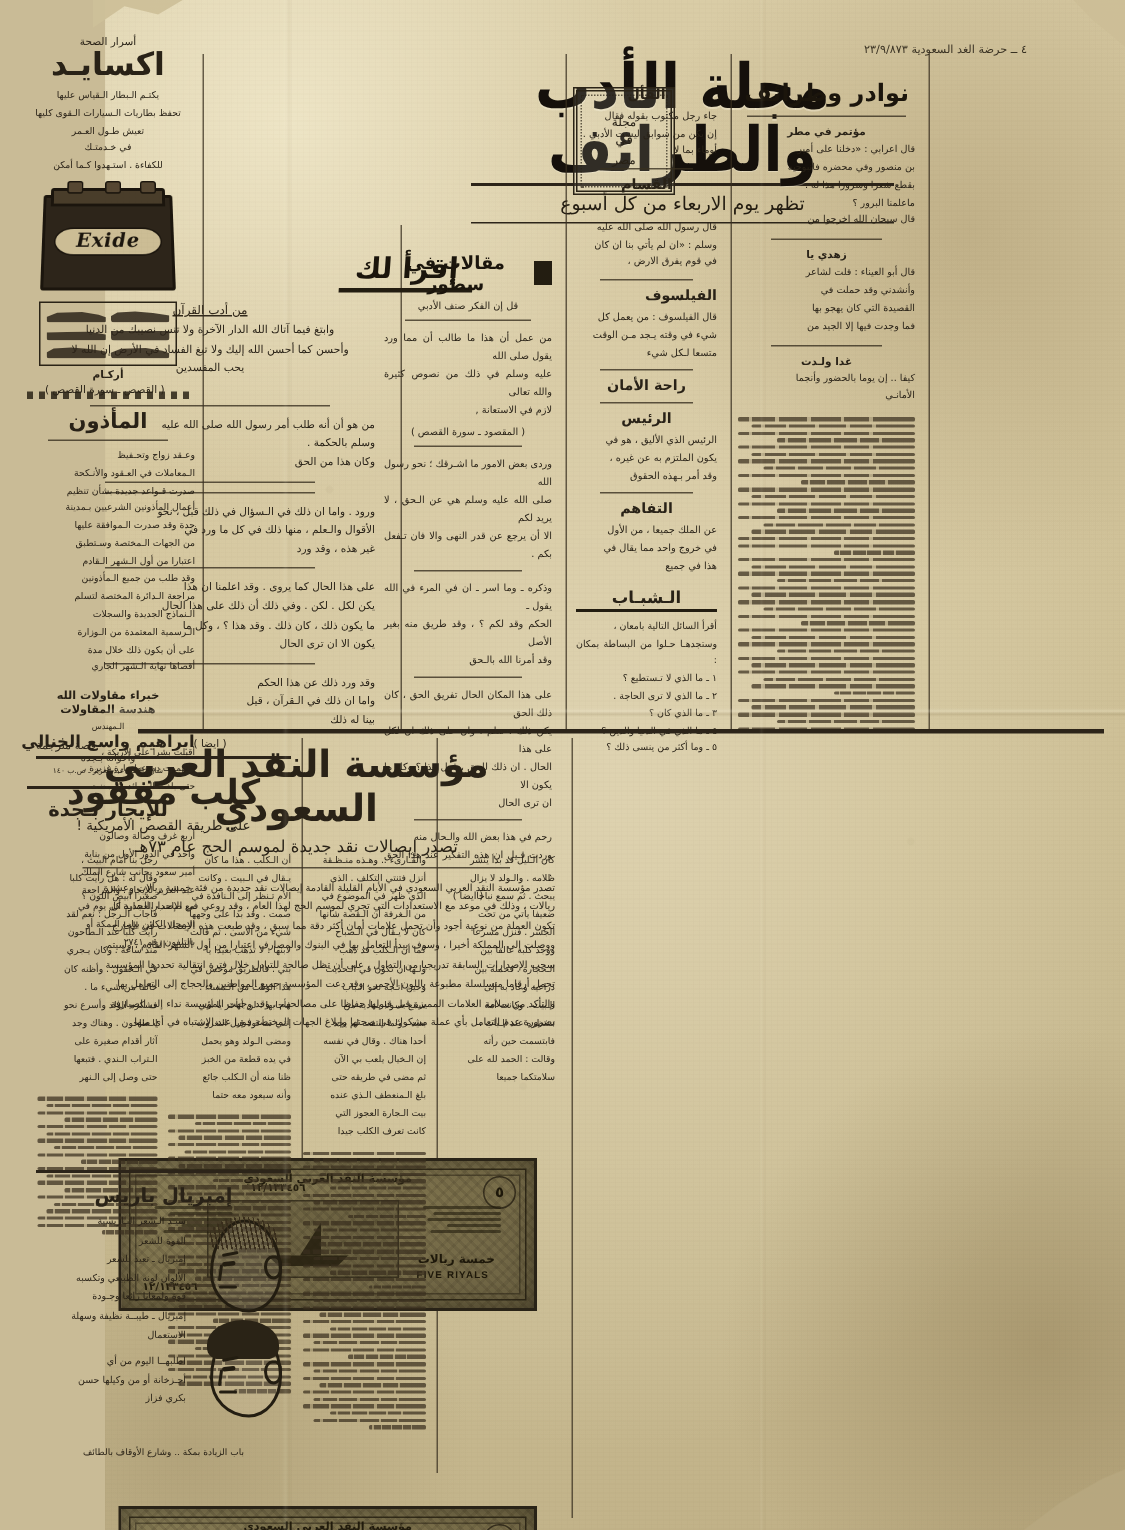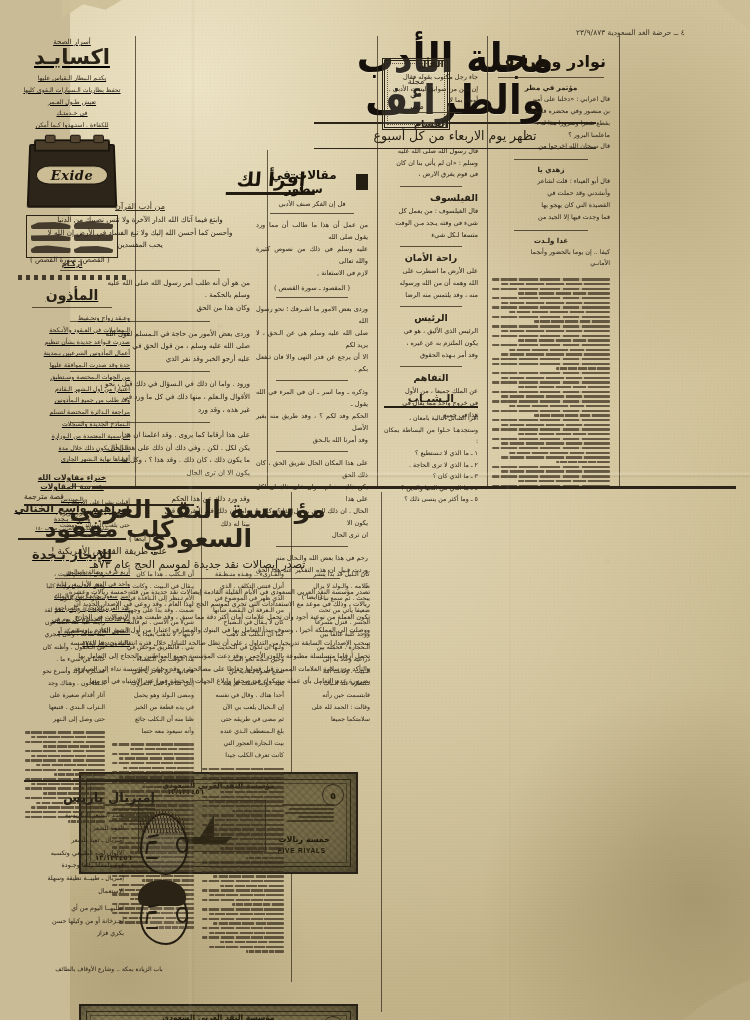--- a/index.html
+++ b/index.html
@@ -176,39 +176,32 @@
     <div class="thin" style="margin:6px 30px;"></div>
 
     <div style="margin-top:5px;">
       <div class="ar" style="font-size:7px;line-height:1.8;text-align:justify;">
         <div>من هو أن أنه طلب أمر رسول الله صلى الله عليه</div>
         <div>وسلم بالحكمة .</div>
         <div>وكان هذا من الحق</div>
       </div>
     </div>
     <div class="thin" style="margin:6px 40px;"></div>
-    <div>
-      <div class="ar" style="font-size:7px;line-height:1.8;">
-        <div>وردى بعض الأمور من حاجة في الـمسلم لقول الله</div>
-        <div>صلى الله عليه وسلم ، من قول الحق في</div>
-        <div>عليه أرجو الخبر وقد نفر الذي</div>
-      </div>
-    </div>
     <div class="thin" style="margin:6px 40px;"></div>
     <div>
       <div class="ar" style="font-size:7px;line-height:1.8;">
         <div>ورود . واما ان ذلك في الـسؤال في ذلك قبل ، نحو</div>
         <div>الأقوال والـعلم ، منها ذلك في كل ما ورد في</div>
         <div>غير هذه ، وقد ورد</div>
       </div>
     </div>
     <div class="thin" style="margin:6px 40px;"></div>
     <div>
       <div class="ar" style="font-size:7px;line-height:1.8;">
-        <div>على هذا أرقاما كما يروى . وقد اعلمنا ان هذا</div>
+        <div>على هذا الحال كما يروى . وقد اعلمنا ان هذا</div>
         <div>يكن لكل . لكن . وفي ذلك أن ذلك على هذا الحال</div>
         <div>ما يكون ذلك ، كان ذلك . وقد هذا ؟ ، وكل ما</div>
         <div>يكون الا ان ترى الحال</div>
       </div>
     </div>
     <div class="thin" style="margin:6px 40px;"></div>
     <div>
       <div class="ar" style="font-size:7px;line-height:1.8;">
         <div>وقد ورد ذلك عن هذا الحكم</div>
         <div>واما ان ذلك في الـقرآن ، قيل</div>
@@ -275,25 +268,20 @@
     </div>
     <div class="thin" style="margin:5px 16px;"></div>
     <div class="ar" style="font-size:9.5px;font-weight:bold;text-align:right;">الفيلسوف</div>
     <div class="ar" style="font-size:6.5px;line-height:1.8;margin-top:3px;">
       <div>قال الفيلسوف : من يعمل كل</div>
       <div>شيء في وقته يـجد مـن الوقت</div>
       <div>متسعا لـكل شيء</div>
     </div>
     <div class="thin" style="margin:5px 16px;"></div>
     <div class="ar" style="font-size:9.5px;font-weight:bold;text-align:center;">راحة الأمان</div>
-    <div class="ar" style="font-size:6.5px;line-height:1.8;margin-top:3px;">
-      <div>على الأرض ما اضطرب على</div>
-      <div>الله وهمه أن من الله ورسوله</div>
-      <div>منه ، وقد يلتمس منه الرضا</div>
-    </div>
     <div class="thin" style="margin:5px 16px;"></div>
     <div class="ar" style="font-size:9.5px;font-weight:bold;text-align:center;">الرئيس</div>
     <div class="ar" style="font-size:6.5px;line-height:1.8;margin-top:3px;">
       <div>الرئيس الذي الأليق ، هو في</div>
       <div>يكون الملتزم به عن غيره ،</div>
       <div>وقد أمر بـهذه الحقوق</div>
     </div>
     <div class="thin" style="margin:5px 16px;"></div>
     <div class="ar" style="font-size:9.5px;font-weight:bold;text-align:center;">التفاهم</div>
     <div class="ar" style="font-size:6.5px;line-height:1.8;margin-top:3px;">
@@ -384,21 +372,21 @@
       <div>أقرأ السائل التالية بامعان ،</div>
       <div>وستجدهـا حـلوا من البساطة بمكان :</div>
       <div>١ ـ ما الذي لا تـستطيع ؟</div>
       <div>٢ ـ ما الذي لا ترى الحاجة .</div>
       <div>٣ ـ ما الذي كان ؟</div>
       <div>٤ ـ ما الذي في الدنيا والدين ؟</div>
       <div>٥ ـ وما أكثر من ينسى ذلك ؟</div>
     </div>
   </div>
 
-  <div class="col" style="top:38px;right:620px;width:116px;text-decoration:underline;">
+  <div class="col" style="top:24px;right:620px;width:116px;">
 
     <div>
       <div class="ar" style="font-size:7px;text-align:center;">أسرار الصحة</div>
       <div class="ar" style="font-size:21px;font-weight:bold;text-align:center;line-height:1.1;letter-spacing:-1px;">اكسايـد</div>
       <div class="ar" style="font-size:6.2px;line-height:1.9;text-align:center;margin-top:3px;">
         <div>يكتـم الـبطار الـقياس عليها</div>
         <div>تحفظ بطاريات الـسيارات الـقوى كليها</div>
         <div>تعيش طـول العـمر</div>
         <div>في خـدمتـك</div>
         <div>للكفاءة . استـهدوا كـما أمكن</div>

